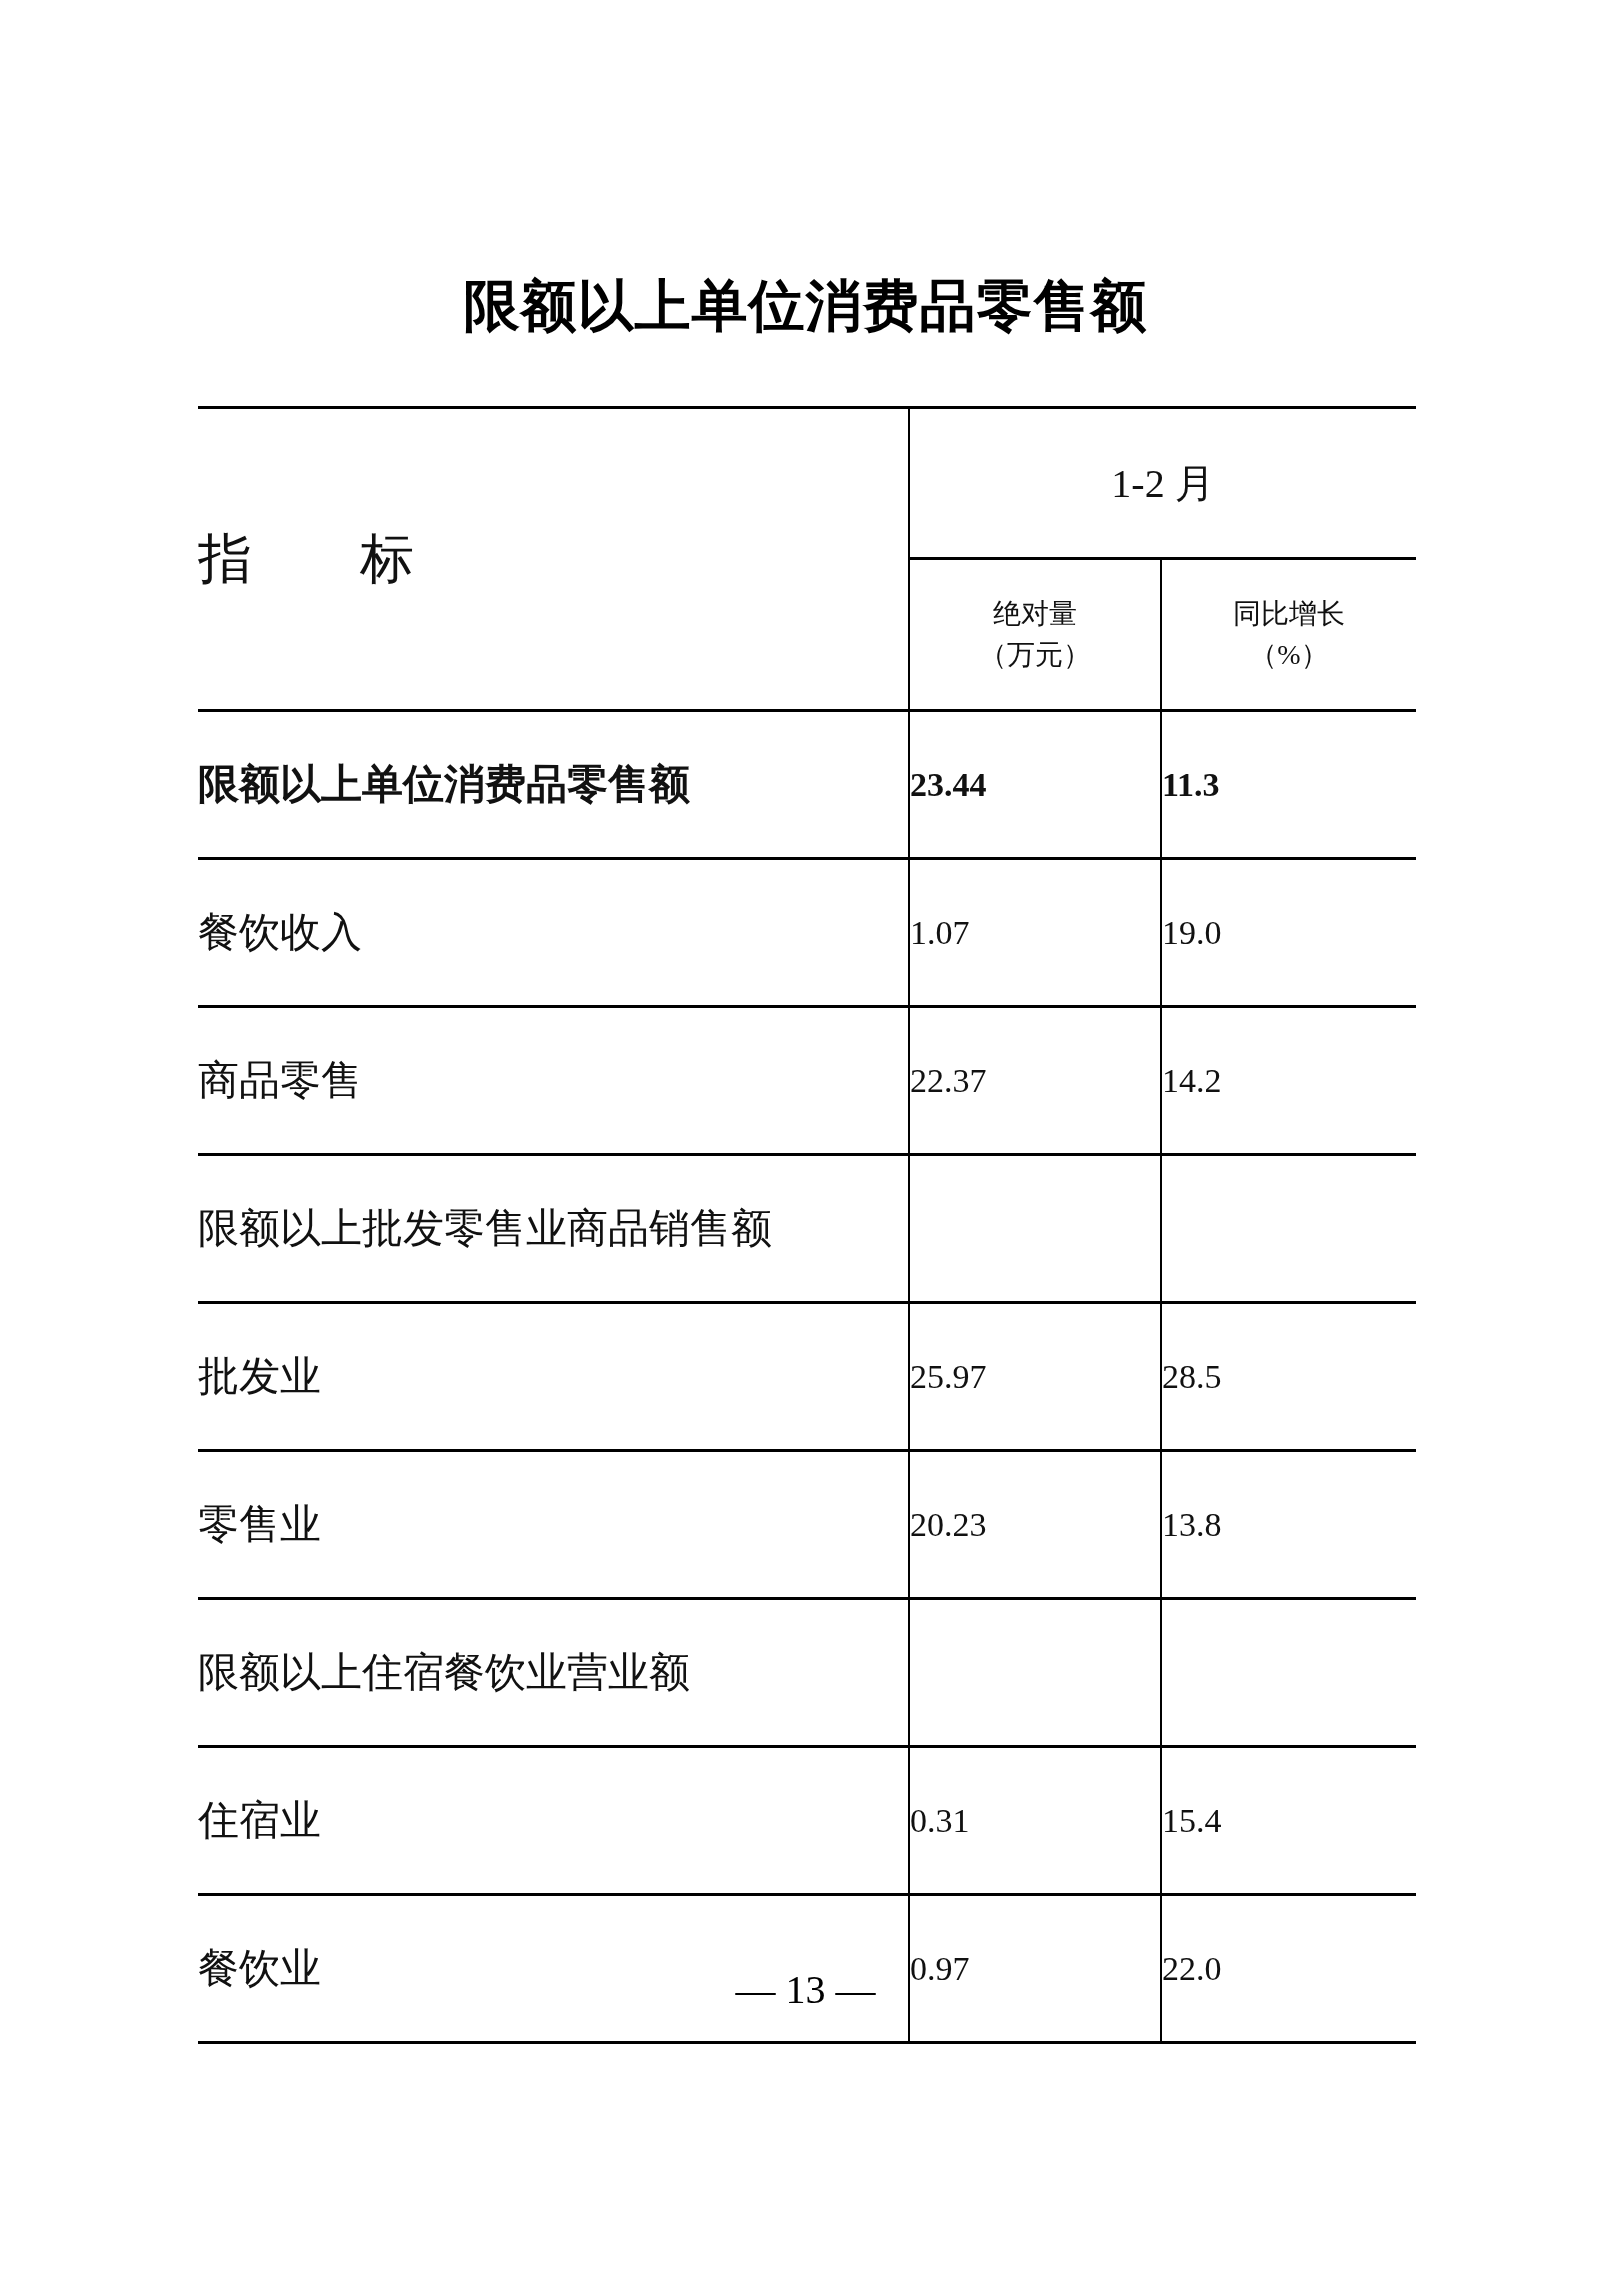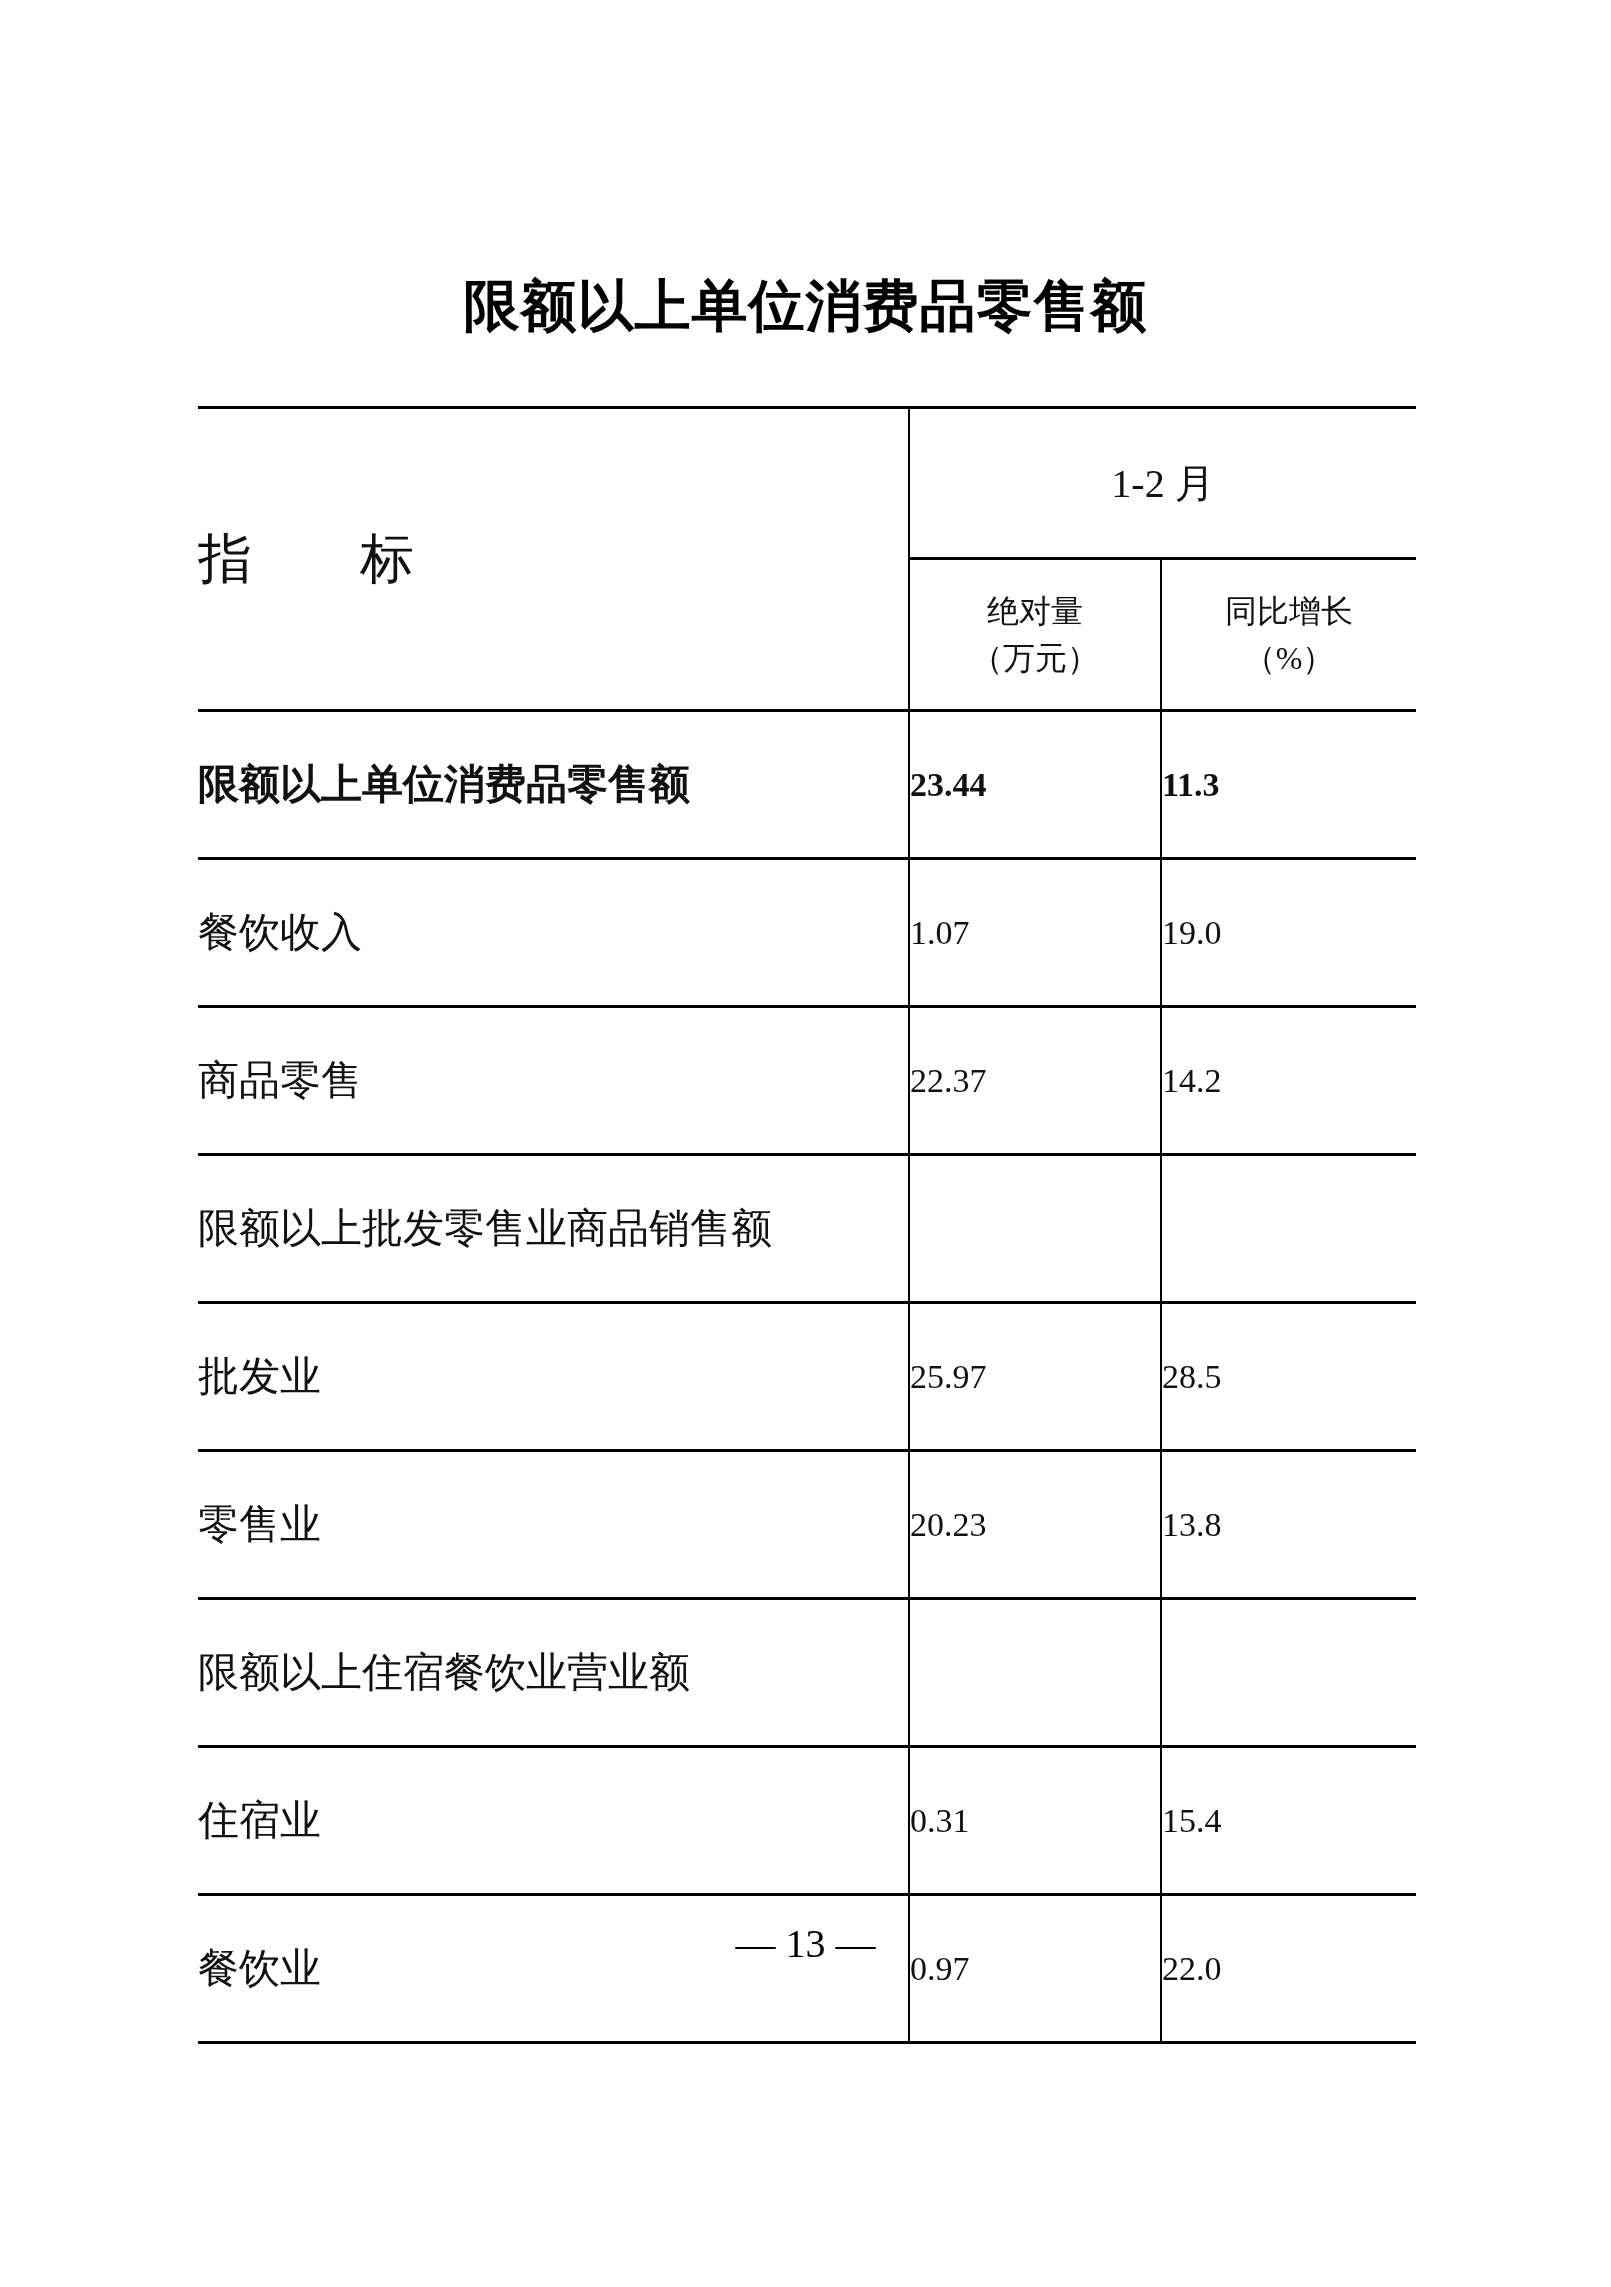--- a/index.html
+++ b/index.html
@@ -55,21 +55,21 @@
     text-align: left;
     font-size: 54px;
   }
   td.period-cell {
     text-align: center;
     font-size: 40px;
     height: 148px;
   }
   tr.subhead td {
     text-align: center;
-    font-size: 32px;
+    font-size: 28px;
     height: 149px;
     line-height: 1.45;
     margin-left: 22px;
   }
   tr.subhead .hline { display: block; }
   
   tr.data-row { height: 148px; }
   td.label-cell {
     text-align: left;
     font-size: 41px;
@@ -80,21 +80,21 @@
     font-size: 34px;
     font-family: "Liberation Serif", "DejaVu Serif", serif;
     margin-left: 28px;
   }
   tr.bold-row td { font-weight: bold; }
   .ind0 { padding-left: 19px; }
   .ind1 { padding-left: 52px; }
   .ind2 { padding-left: 95px; }
   .page-number {
     position: absolute;
-    top: 1920px;
+    top: 1966px;
     left: 0;
     width: 1611px;
     text-align: center;
     font-size: 40px;
     line-height: 1.2;
     font-family: "Liberation Serif", "DejaVu Serif", serif;
     color: #000000;
     white-space: nowrap;
   }
 </style>

